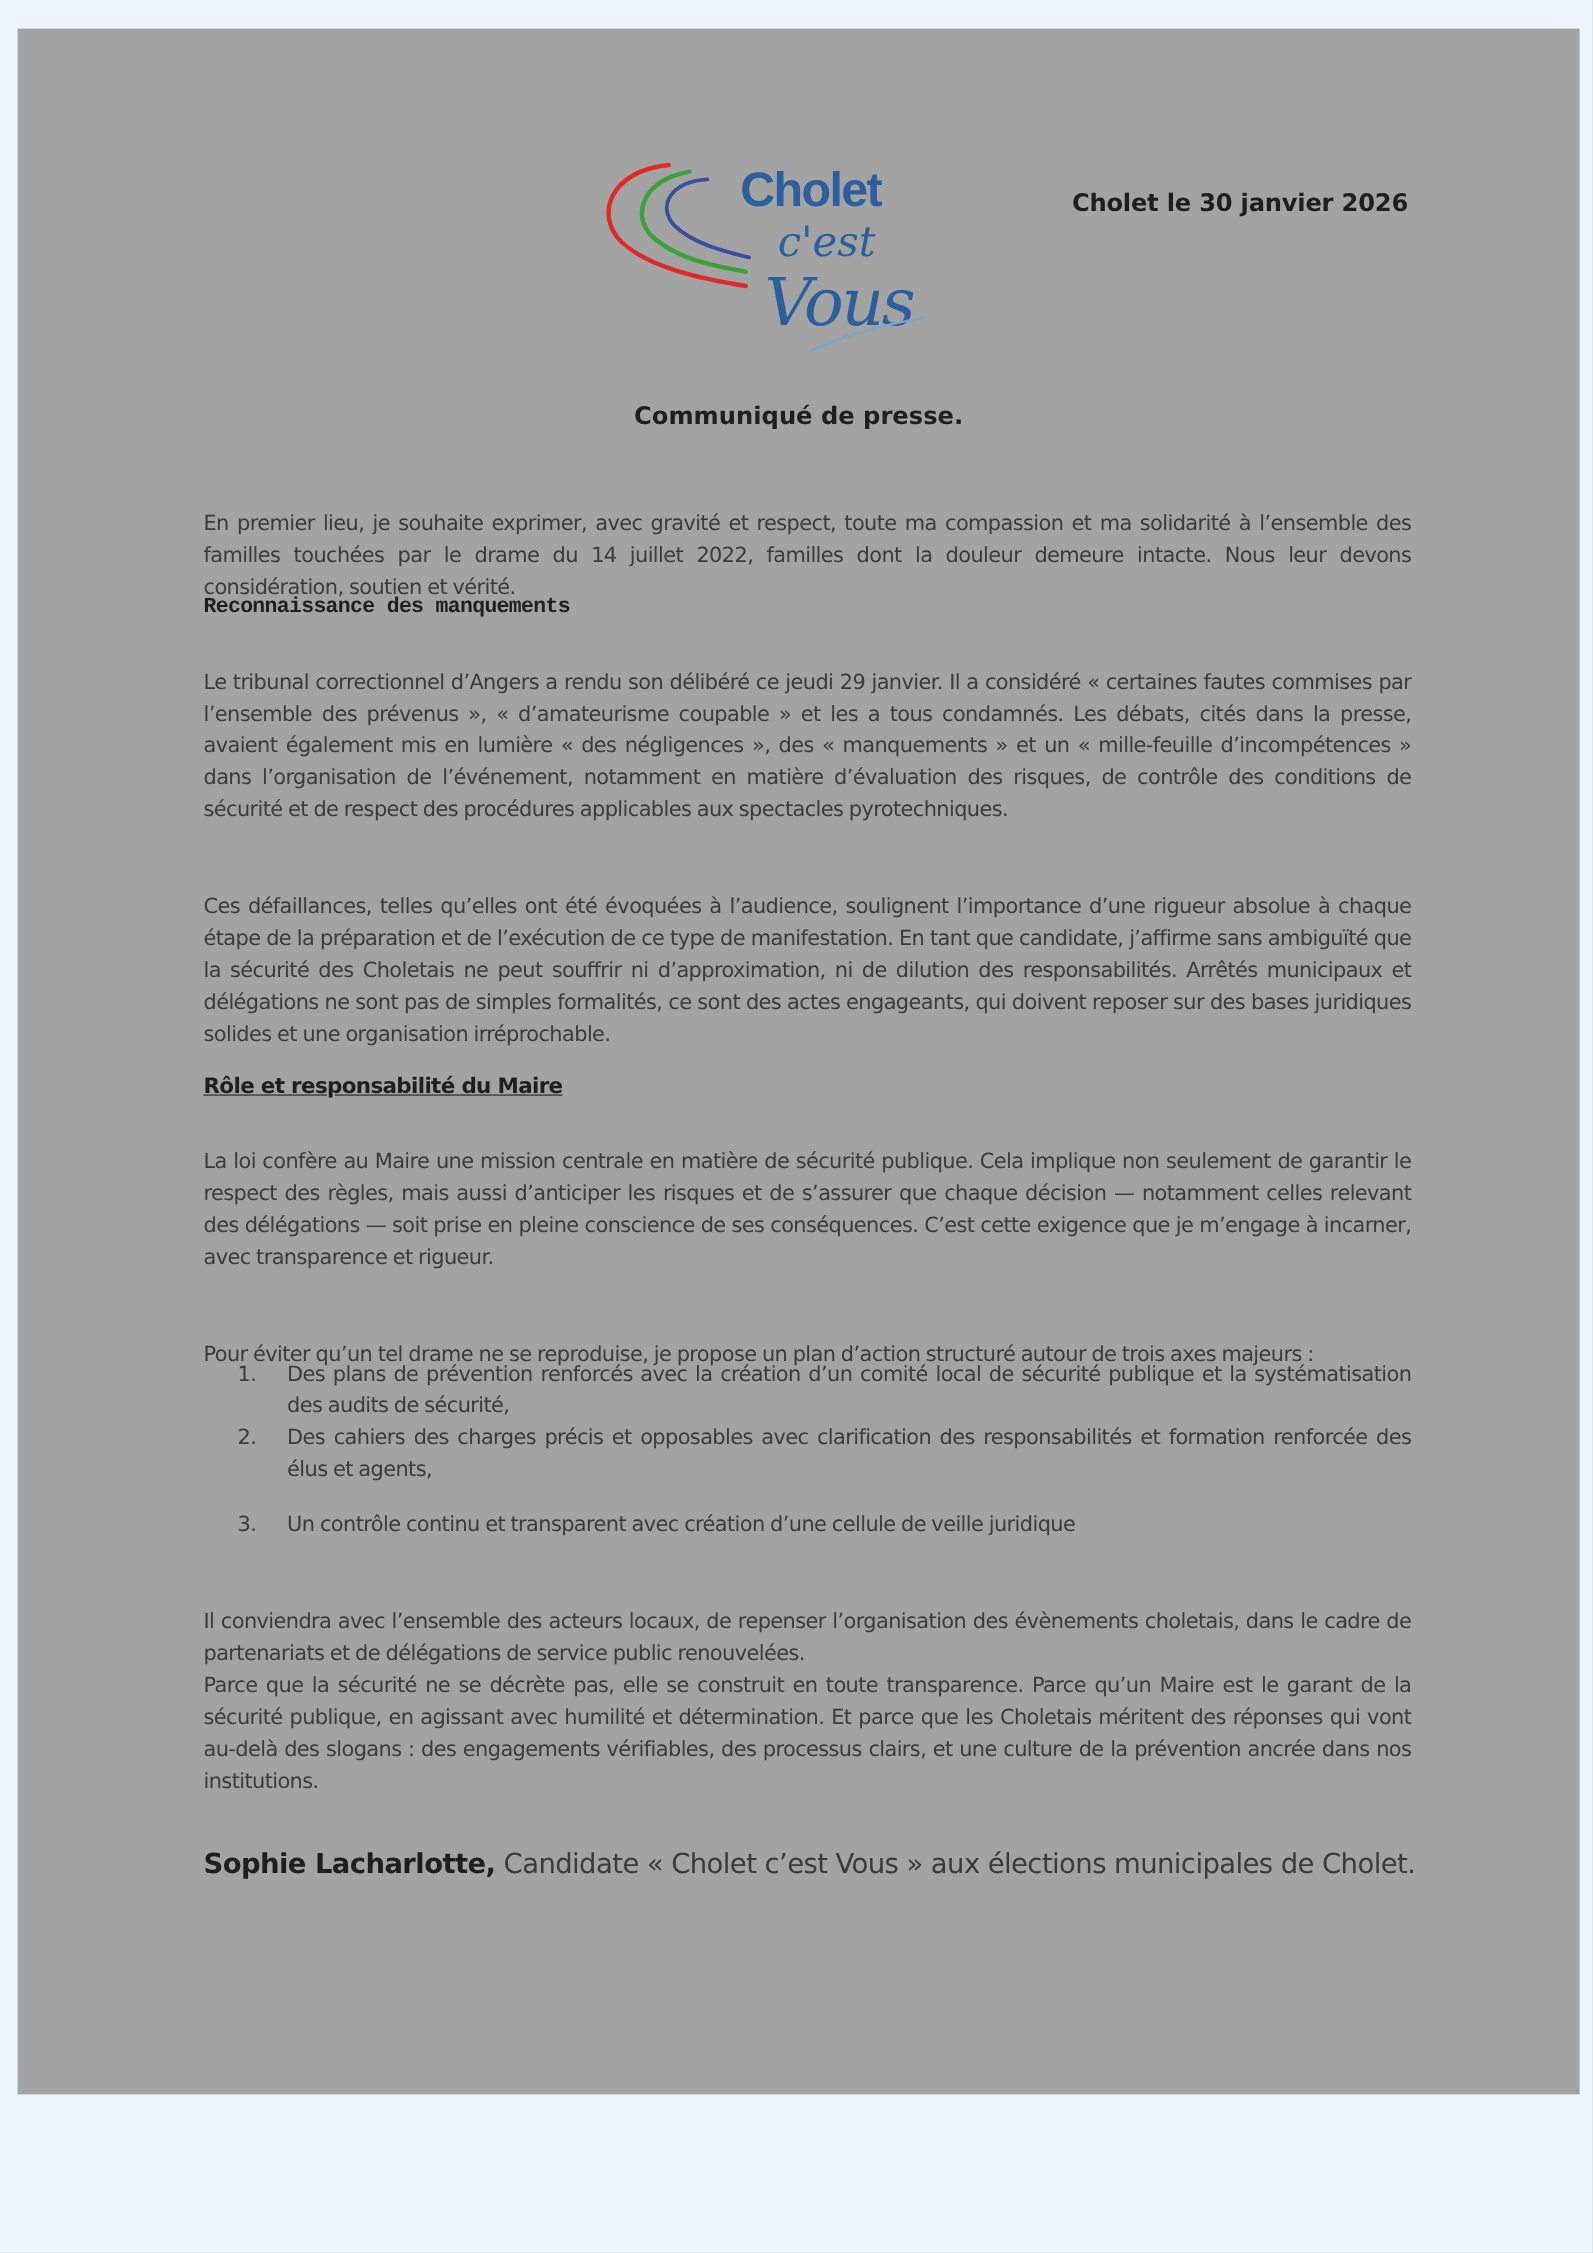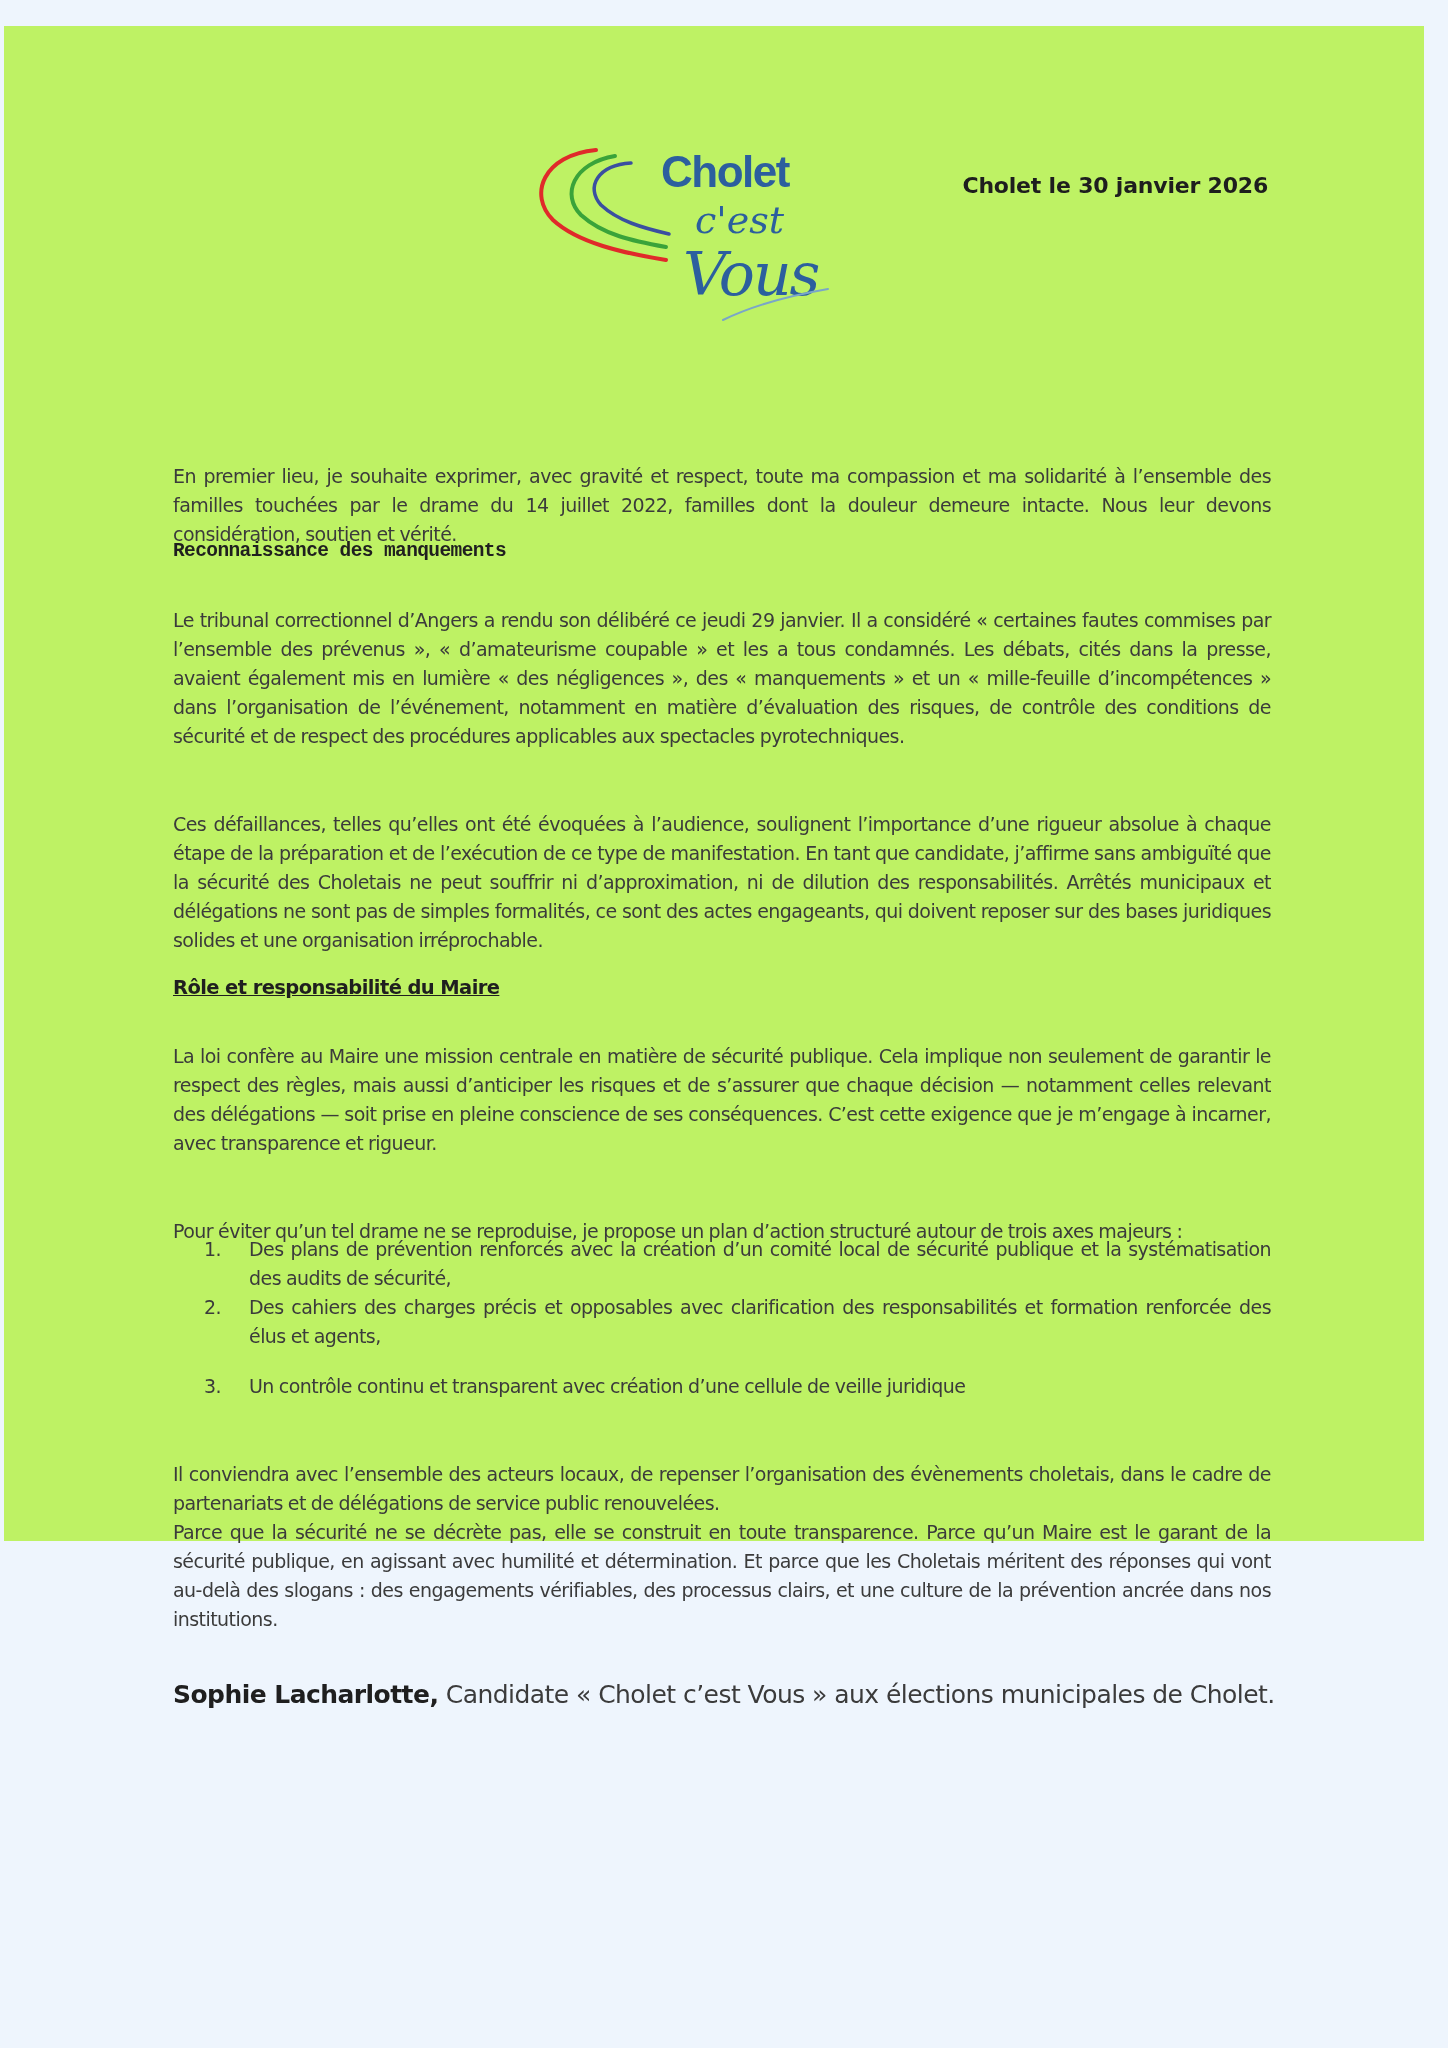--- a/index.html
+++ b/index.html
@@ -1,21 +1,21 @@
 <!DOCTYPE html>
 <html><head>
 <meta charset="utf-8">
 <style>
   html, body { margin:0; padding:0; }
   body {
     width:1448px; height:2048px; background:#eef5fd; position:relative; overflow:hidden;
     font-family:"DejaVu Sans","Liberation Sans",sans-serif;
   }
   .page {
-    position:absolute; left:4px; top:26px; width:1420px; height:1515px; background:#bef264;
+    position:absolute; left:16px; top:26px; width:1420px; height:1878px; background:#a3a3a3;
   }
   .logo { position:absolute; left:519px; top:99px; width:320px; height:210px; }
   .date {
     position:absolute; left:934px; top:147px; width:330px; text-align:right;
     font-weight:bold; font-size:22px; color:#1e1e1e; letter-spacing:-0.2px;
   }
   .title {
     position:absolute; left:0; width:1420px; top:340px; text-align:center;
     font-weight:bold; font-size:22px; color:#1f1f1f;
   }
@@ -40,20 +40,21 @@
     <path d="M92 31 C 50 38, 38 70, 58 90 C 80 110, 110 116, 143 122" fill="none" stroke="#3aa33a" stroke-width="4" stroke-linecap="round"></path>
     <path d="M108 38 C 75 40, 62 62, 78 80 C 95 96, 120 103, 146 109" fill="none" stroke="#3a4fa0" stroke-width="3.5" stroke-linecap="round"></path>
     <text x="138" y="62" font-family="Liberation Sans, sans-serif" font-weight="bold" font-size="44" fill="#2c5f9e" letter-spacing="-1.5">Cholet</text>
     <text x="172" y="108" font-family="DejaVu Serif, serif" font-style="italic" font-size="38" fill="#2c5f9e">c'est</text>
     <text x="160" y="170" font-family="DejaVu Serif, serif" font-style="italic" font-size="60" fill="#2c5f9e" letter-spacing="-2">Vous</text>
     <path d="M200 195 C 235 178, 270 170, 305 164" fill="none" stroke="#7aa6c8" stroke-width="2" stroke-linecap="round"></path>
   </svg>
 
   <div class="date">Cholet le 30 janvier 2026</div>
 
+  <div class="title">Communiqué de presse.</div>
 
   <div class="txt" style="top:396px;">En premier lieu, je souhaite exprimer, avec gravité et respect, toute ma compassion et ma solidarité à l’ensemble des familles touchées par le drame du 14 juillet 2022, familles dont la douleur demeure intacte. Nous leur devons considération, soutien et vérité.</div>
 
   <div class="h" style="top:511px;font-family:Liberation Mono, monospace;">Reconnaissance des manquements</div>
   <div class="txt" style="top:540px;">Le tribunal correctionnel d’Angers a rendu son délibéré ce jeudi 29 janvier. Il a considéré « certaines fautes commises par l’ensemble des prévenus », « d’amateurisme coupable » et les a tous condamnés. Les débats, cités dans la presse, avaient également mis en lumière « des négligences », des « manquements » et un « mille-feuille d’incompétences » dans l’organisation de l’événement, notamment en matière d’évaluation des risques, de contrôle des conditions de sécurité et de respect des procédures applicables aux spectacles pyrotechniques.</div>
   <div class="txt" style="top:744px;">Ces défaillances, telles qu’elles ont été évoquées à l’audience, soulignent l’importance d’une rigueur absolue à chaque étape de la préparation et de l’exécution de ce type de manifestation. En tant que candidate, j’affirme sans ambiguïté que la sécurité des Choletais ne peut souffrir ni d’approximation, ni de dilution des responsabilités. Arrêtés municipaux et délégations ne sont pas de simples formalités, ce sont des actes engageants, qui doivent reposer sur des bases juridiques solides et une organisation irréprochable.</div>
 
   <div class="h" style="top:947px;text-decoration:underline;">Rôle et responsabilité du Maire</div>
   <div class="txt" style="top:976px;">La loi confère au Maire une mission centrale en matière de sécurité publique. Cela implique non seulement de garantir le respect des règles, mais aussi d’anticiper les risques et de s’assurer que chaque décision — notamment celles relevant des délégations — soit prise en pleine conscience de ses conséquences. C’est cette exigence que je m’engage à incarner, avec transparence et rigueur.</div>
 

